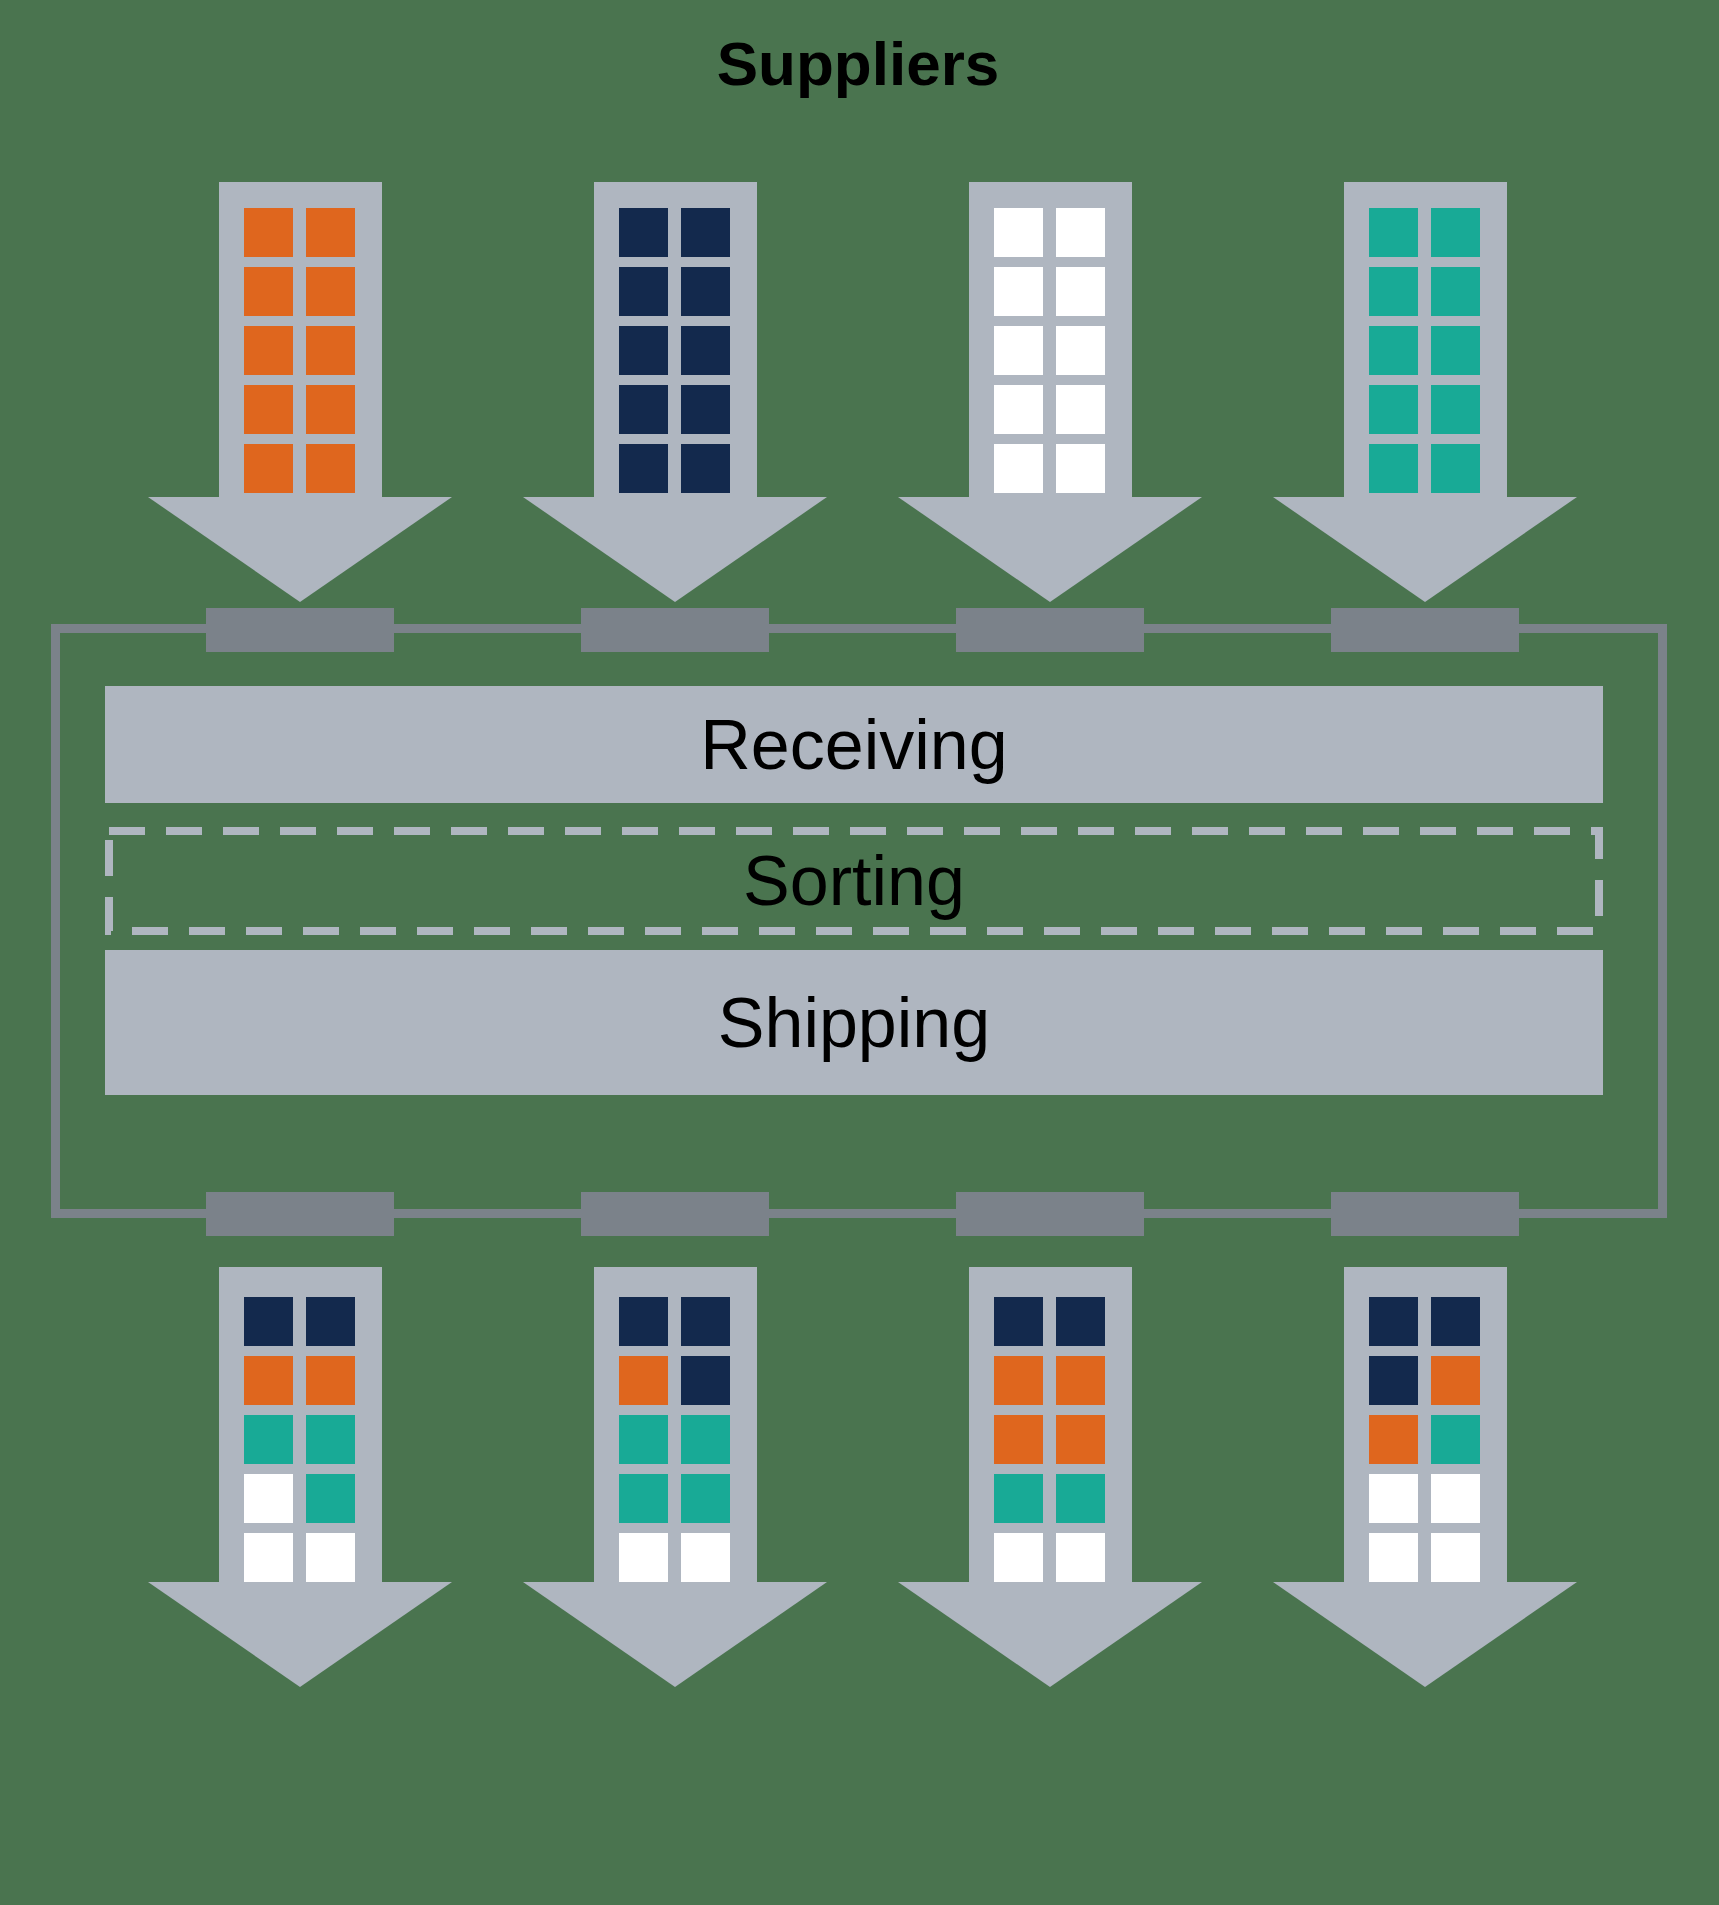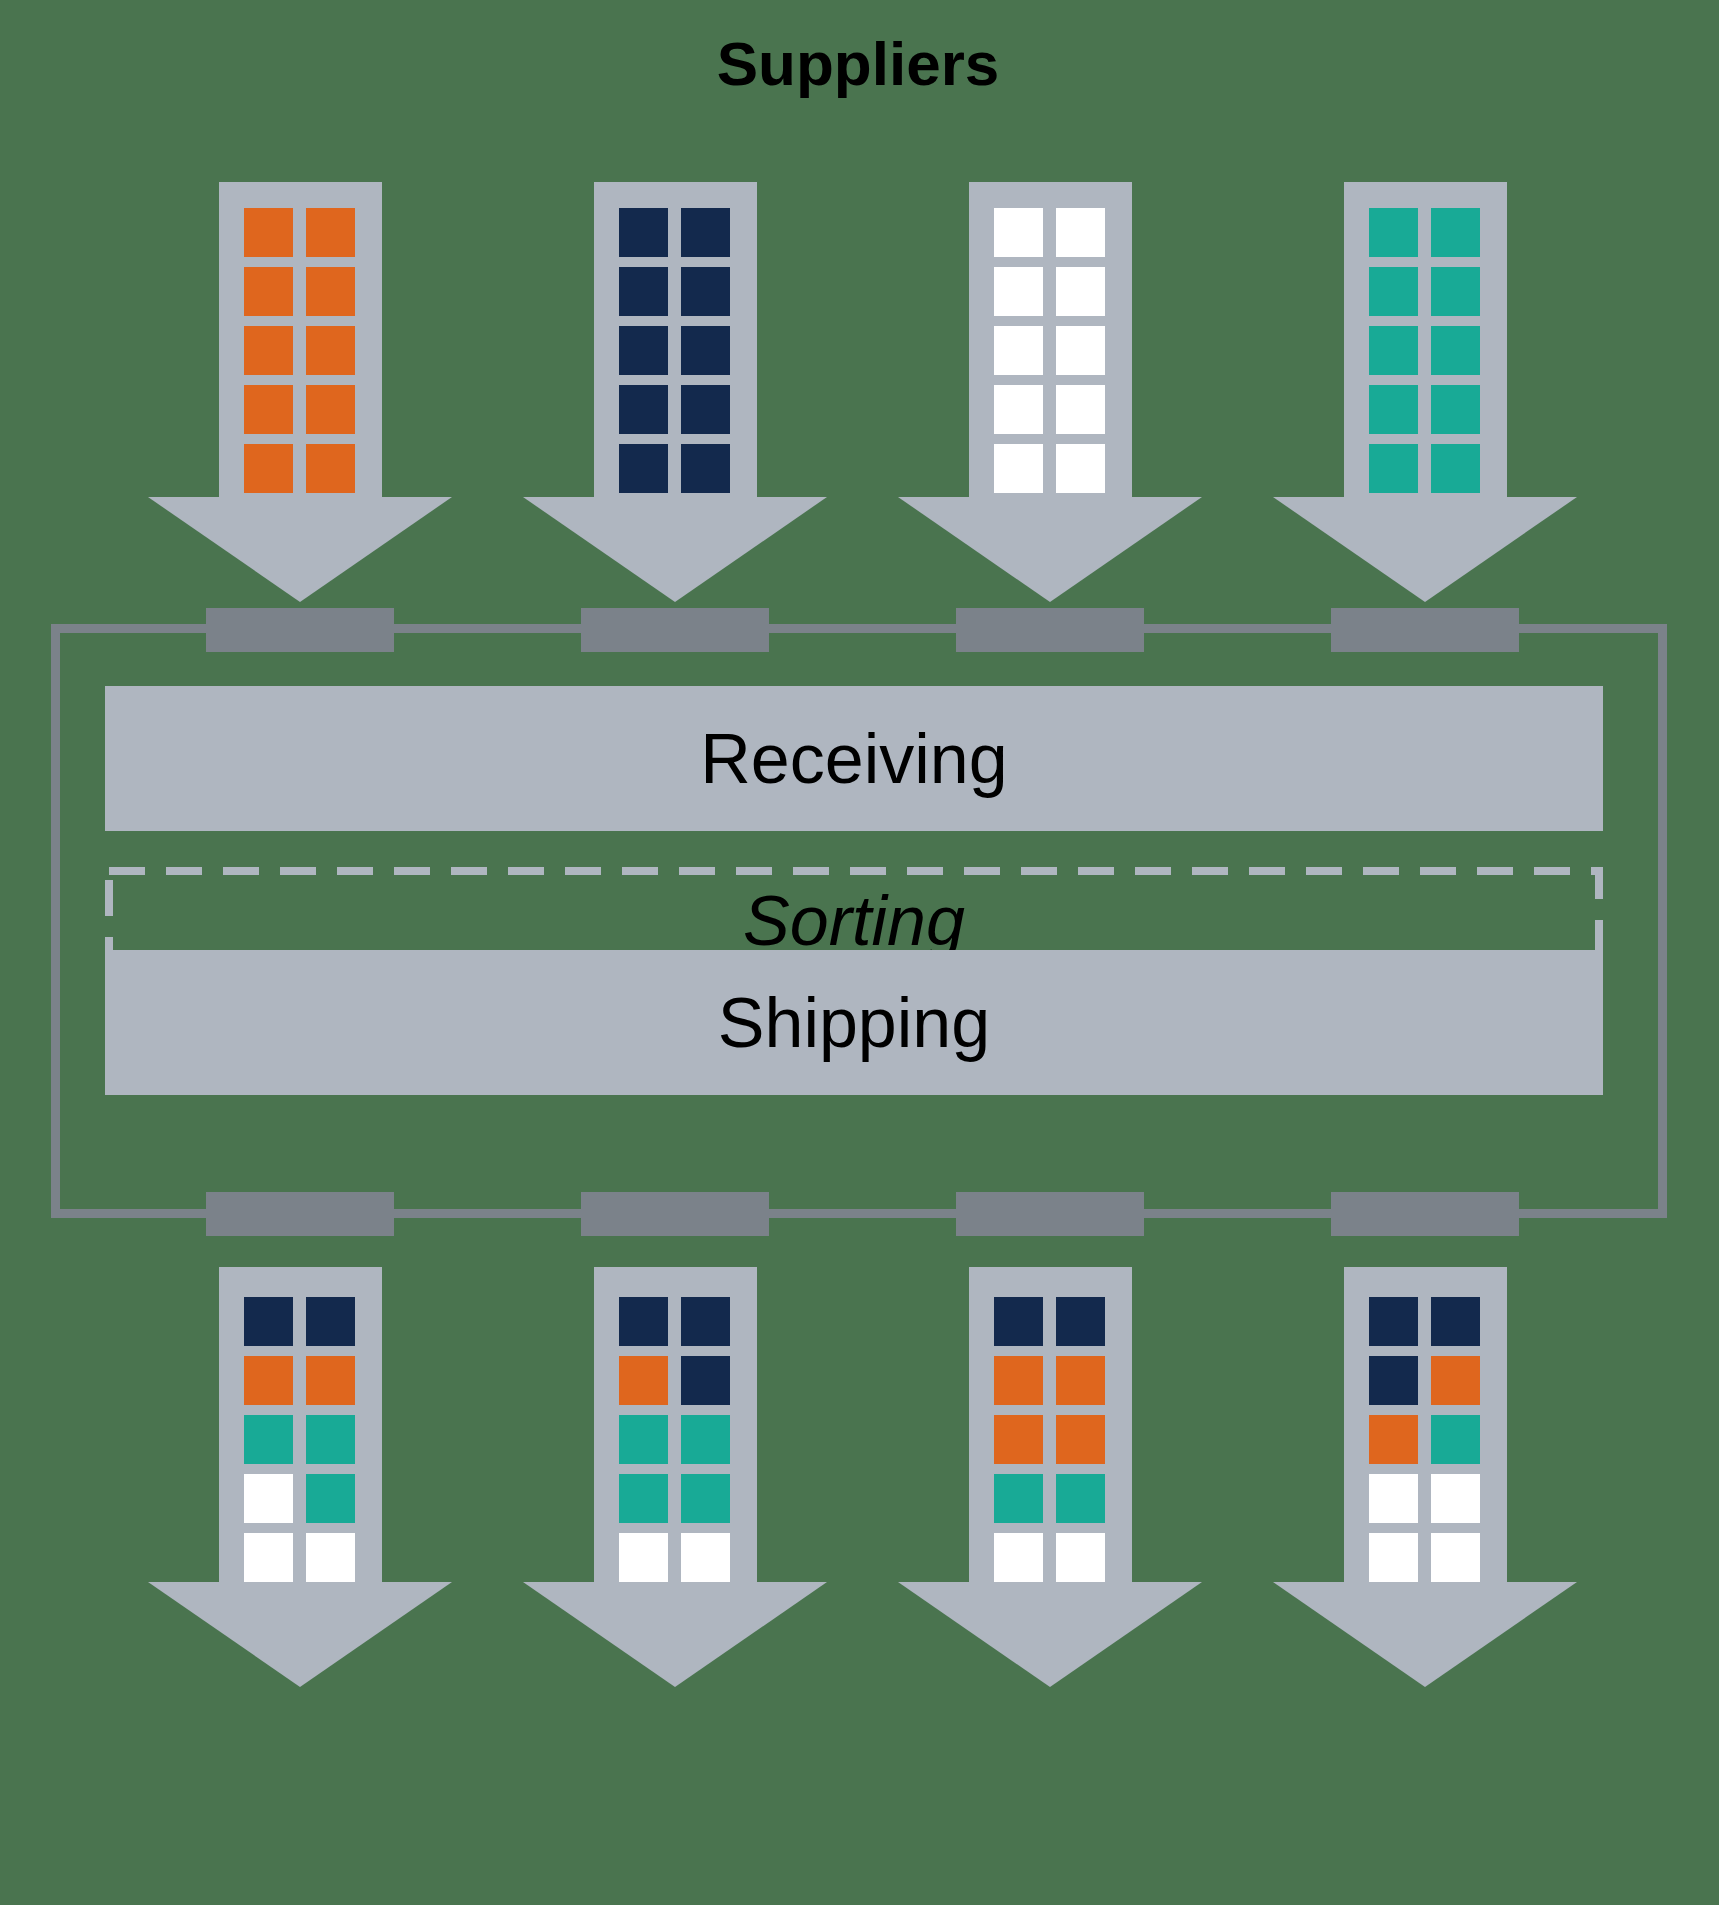--- a/index.html
+++ b/index.html
@@ -48,22 +48,22 @@
   .zone {
     position: absolute;
     left: 105px;
     width: 1498px;
     display: flex;
     align-items: center;
     justify-content: center;
     font-size: 70px;
     color: var(--ink, #000);
   }
-  .zone-receiving { top: 686px; height: 145px; background: var(--light, #afb6c0); }
-  .zone-sorting   { top: 867px; height: 108px; background: transparent; font-style: italic; }
+  .zone-receiving { top: 686px; height: 117px; background: var(--light, #afb6c0); }
+  .zone-sorting   { top: 827px; height: 108px; background: transparent; }
   .zone-shipping  { top: 950px; height: 145px; background: var(--light, #afb6c0); }
   .zone-sorting svg { position: absolute; left: 0; top: 0; }
   .zone-sorting rect { stroke: var(--light, #afb6c0); }
   .zone-label { position: relative; }
 
   .layer { position: absolute; left: 0; top: 0; width: 100%; height: 100%; }
 
   .arrow-shaft {
     position: absolute;
     width: 163px;

